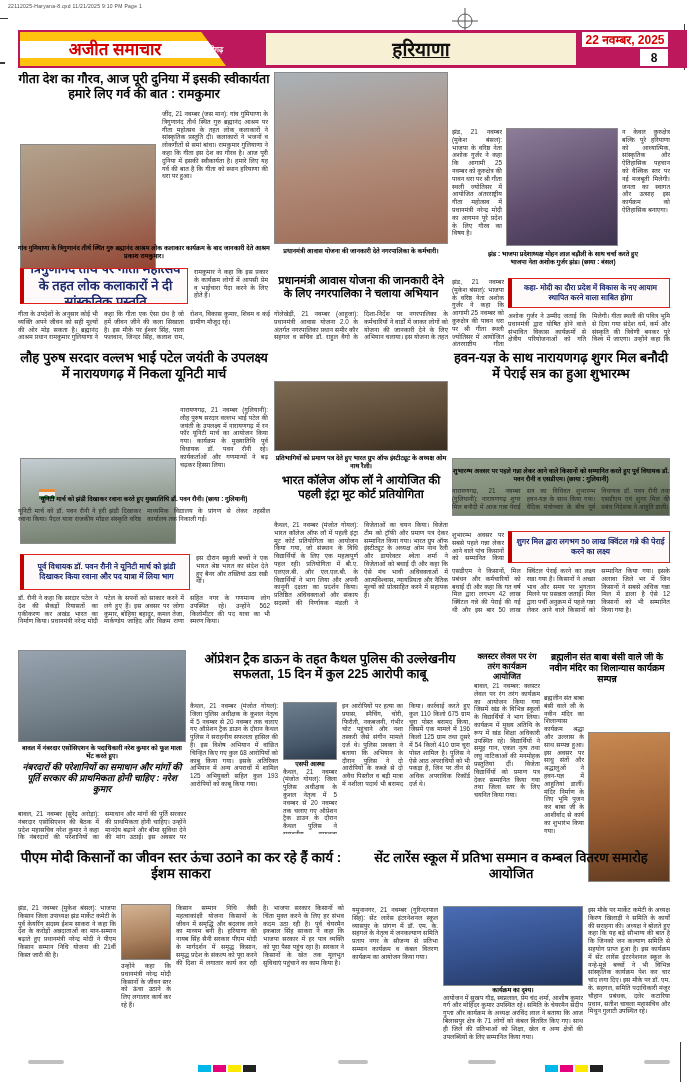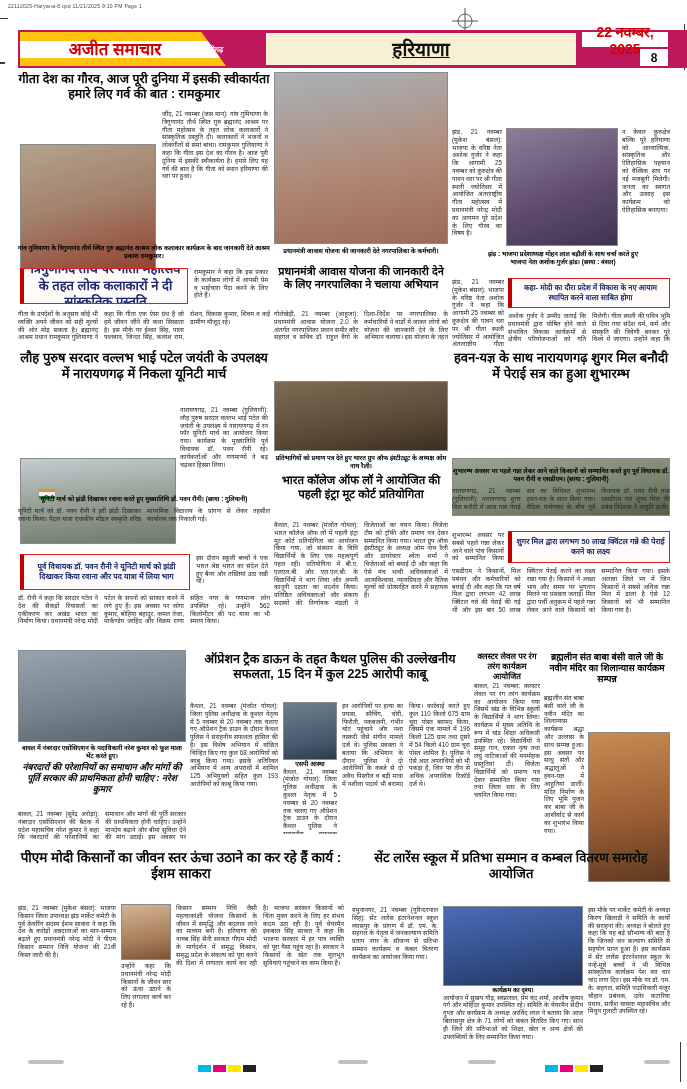--- a/index.html
+++ b/index.html
@@ -54,41 +54,41 @@
   <div class="abs" style="left:18px;top:30px;width:652px;height:38px;background:#be185d;padding-left:44px;">
     <div class="abs" style="left:2px;top:2px;width:206px;height:34px;background:#ffc20e;clip-path:polygon(0 0,88% 0,100% 100%,0 100%);">
       <div class="abs" style="left:0;top:9px;width:100%;height:17px;background:#ffffff;"></div>
       <div class="abs" style="left:4px;top:5px;width:182px;text-align:center;font-size:17px;font-weight:bold;color:#d40000;line-height:26px;">अजीत समाचार</div>
     </div>
     <div class="abs" style="left:186px;top:14px;font-size:7.5px;font-weight:bold;color:#ffffff;">चंडीगढ़</div>
     <div class="abs" style="left:248px;top:3px;width:310px;height:32px;background:#f7f0d4;display:flex;align-items:center;justify-content:center;">
       <span style="font-size:19px;font-weight:bold;color:#111;text-decoration:underline;">हरियाणा</span>
     </div>
     <div class="abs" style="left:564px;top:2px;width:86px;height:15px;background:#ffffff;display:flex;align-items:center;justify-content:center;">
-      <span style="font-size:14px;font-weight:bold;color:#d40000;text-align:center;">22 नवम्बर, 2025</span>
+      <span style="font-size:12px;font-weight:bold;color:#d40000;">22 नवम्बर, 2025</span>
     </div>
     <div class="abs" style="left:622px;top:19px;width:28px;height:17px;background:#ffffff;display:flex;align-items:center;justify-content:center;">
       <span style="font-size:12px;font-weight:bold;color:#111;">8</span>
     </div>
   </div>
 
   <div class="abs" style="left:18px;top:72px;width:252px;height:274px;">
     <div class="hl" style="font-size:12.5px;height:34px;">गीता देश का गौरव, आज पूरी दुनिया में इसकी स्वीकार्यता हमारे लिए गर्व की बात : रामकुमार</div>
     <div class="abs ph ph-geeta" style="left:2px;top:38px;width:136px;height:130px;"></div>
     <div class="abs bt" style="left:144px;top:38px;width:106px;height:130px;">जींद, 21 नवम्बर (जस मान): गांव गुमियाणा के त्रिगुणानंद तीर्थ स्थित गुरु ब्रह्मानंद आश्रम पर गीता महोत्सव के तहत लोक कलाकारों ने सांस्कृतिक प्रस्तुति दी। कलाकारों ने भजनों व लोकगीतों से समां बांधा। रामकुमार गुलियाणा ने कहा कि गीता इस देश का गौरव है। आज पूरी दुनिया में इसकी स्वीकार्यता है। हमारे लिए यह गर्व की बात है कि गीता को स्थान हरियाणा की धरा पर हुआ।</div>
     <div class="abs cap" style="left:0;top:172px;width:252px;height:20px;">गांव गुमियाणा के त्रिगुणानंद तीर्थ स्थित गुरु ब्रह्मानंद आश्रम लोक कलाकार कार्यक्रम के बाद जानकारी देते आश्रम प्रकाश रामकुमार।</div>
     <div class="abs kick" style="left:2px;top:196px;width:168px;height:36px;font-size:13px;">त्रिगुणानंद तीर्थ पर गीता महोत्सव के तहत लोक कलाकारों ने दी सांस्कृतिक प्रस्तुति</div>
     <div class="abs bt" style="left:176px;top:196px;width:74px;height:36px;">रामकुमार ने कहा कि इस प्रकार के कार्यक्रम लोगों में आपसी प्रेम व भाईचारा पैदा करने के लिए होते हैं।</div>
     <div class="abs bt cols3" style="left:0;top:238px;width:252px;height:36px;">गीता के उपदेशों के अनुसार कोई भी व्यक्ति अपने जीवन को सही मूल्यों की ओर मोड़ सकता है। ब्रह्मानंद आश्रम प्रधान रामकुमार गुलियाणा ने कहा कि गीता एक ऐसा ग्रंथ है जो हमें जीवन जीने की कला सिखाता है। इस मौके पर ईश्वर सिंह, पाला फलवान, जिन्दर सिंह, कलाश राम, रोशन, विकास कुमार, शिवम व कई ग्रामीण मौजूद रहे।</div>
   </div>
 
   <div class="abs" style="left:274px;top:72px;width:174px;height:274px;">
     <div class="abs ph ph-awas" style="left:0;top:0;width:174px;height:172px;"></div>
     <div class="abs cap" style="left:0;top:175px;width:174px;height:16px;">प्रधानमंत्री आवास योजना की जानकारी देते नगरपालिका के कर्मचारी।</div>
-    <div class="abs hl" style="left:0;top:193px;width:174px;height:42px;font-size:11px;">प्रधानमंत्री आवास योजना की जानकारी देने के लिए नगरपालिका ने चलाया अभियान</div>
+    <div class="abs hl" style="left:0;top:202px;width:174px;height:42px;font-size:11px;">प्रधानमंत्री आवास योजना की जानकारी देने के लिए नगरपालिका ने चलाया अभियान</div>
     <div class="abs bt cols2" style="left:0;top:238px;width:174px;height:36px;">गोलेखेड़ी, 21 नवम्बर (आहूजा): प्रधानमंत्री आवास योजना 2.0 के अंतर्गत नगरपालिका प्रधान समीर कौर सहगल व सचिव डॉ. राहुल वैगो के दिशा-निर्देश पर नगरपालिका के कर्मचारियों ने वार्डों में जाकर लोगों को योजना की जानकारी देने के लिए अभियान चलाया। इस योजना के तहत पात्र लाभार्थियों को पक्के घर बनाने के लिए विशेष सहायता प्रदान की जाती है। इच्छुक और पात्र लाभार्थी अपने स्थानीय कॉमन सेवा केंद्र पर जाकर आनलाइन आवेदन करें। आवेदकों के लिए कार्यालय नगर पालिका में संपर्क करें। इसके साथ साथ कर्मचारियों ने घर घर जाकर लोगों को दस्तावेजों के प्रति जागरूक भी किया।</div>
   </div>
 
   <div class="abs" style="left:452px;top:72px;width:218px;height:274px;">
     <div class="abs bt" style="left:0;top:56px;width:50px;height:118px;">झंड, 21 नवम्बर (मुकेश बंसल): भाजपा के वरिष्ठ नेता अशोक गुर्जर ने कहा कि आगामी 25 नवम्बर को कुरुक्षेत्र की पावन धरा पर श्री गीता स्थली ज्योतिसर में आयोजित अंतरराष्ट्रीय गीता महोत्सव में प्रधानमंत्री नरेन्द्र मोदी का आगमन पूरे प्रदेश के लिए गौरव का विषय है।</div>
     <div class="abs ph ph-gurjar" style="left:54px;top:56px;width:112px;height:118px;"></div>
     <div class="abs bt" style="left:170px;top:56px;width:48px;height:118px;">न केवल कुरुक्षेत्र बल्कि पूरे हरियाणा को आध्यात्मिक, सांस्कृतिक और ऐतिहासिक पहचान को वैश्विक स्तर पर नई मजबूती मिलेगी। जनता का स्वागत और उत्साह इस कार्यक्रम को ऐतिहासिक बनाएगा।</div>
     <div class="abs cap" style="left:28px;top:178px;width:166px;height:24px;">झंड : भाजपा प्रदेशाध्यक्ष मोहन लाल बड़ौली के साथ चर्चा करते हुए भाजपा नेता अशोक गुर्जर झंड। (छाया : बंसल)</div>
     <div class="abs bt" style="left:0;top:206px;width:52px;height:68px;">झंड, 21 नवम्बर (मुकेश बंसल): भाजपा के वरिष्ठ नेता अशोक गुर्जर ने कहा कि आगामी 25 नवम्बर को कुरुक्षेत्र की पावन धरा पर श्री गीता स्थली ज्योतिसर में आयोजित अंतरराष्ट्रीय गीता महोत्सव में प्रधानमंत्री नरेन्द्र मोदी का आगमन पूरे प्रदेश के लिए गौरव का विषय है।</div>
     <div class="abs kick" style="left:56px;top:206px;width:162px;height:30px;font-size:7.5px;">कहा- मोदी का दौरा प्रदेश में विकास के नए आयाम स्थापित करने वाला साबित होगा</div>

